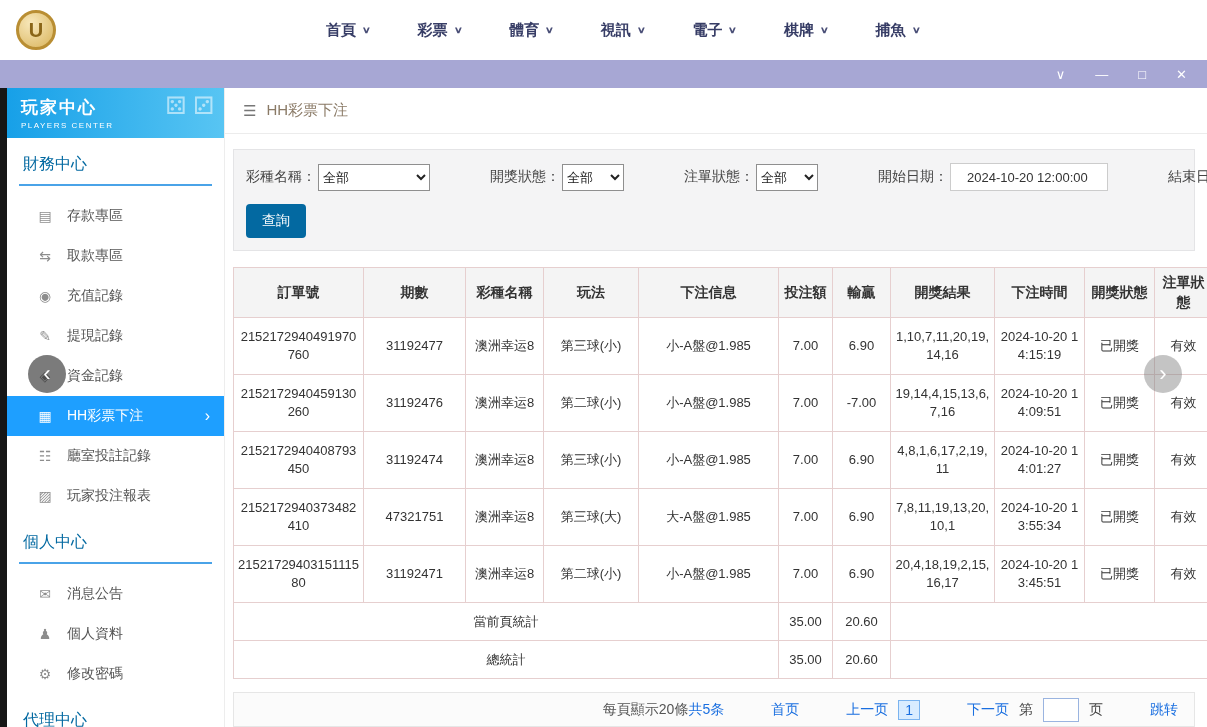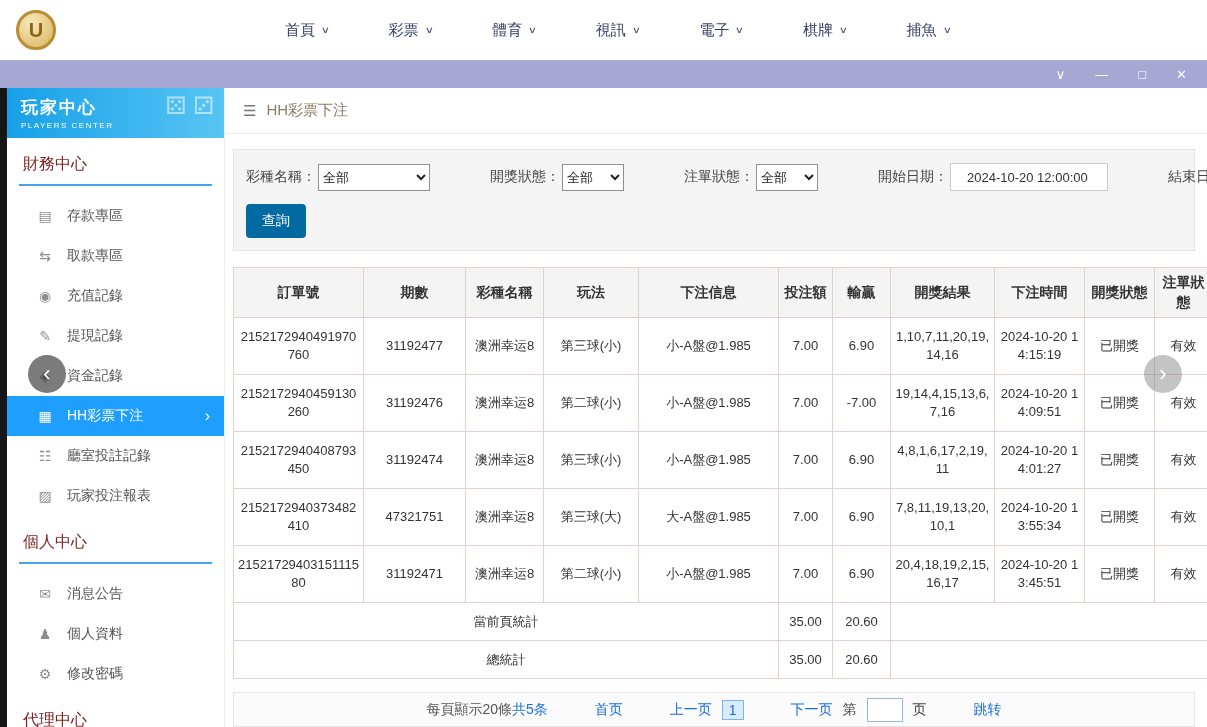--- a/index.html
+++ b/index.html
@@ -6,40 +6,40 @@
   html,body { width:1207px; height:727px; overflow:hidden; background:#fff; }
   .screen { position:relative; width:1207px; height:727px; }
 
   
   .top-nav { height:60px; display:flex; align-items:center; background:#fff; }
   .logo { display:flex; align-items:center; gap:10px; padding-left:16px; width:250px; cursor:pointer; }
   .logo-circle { width:40px; height:40px; border-radius:50%; border:3px solid #b98e33; color:#8a6517;
                  display:flex; align-items:center; justify-content:center; font-weight:bold; font-size:20px;
                  background:radial-gradient(circle at 35% 30%, #f8e8bb, #d9b45c); }
   .logo-text { font-size:23px; font-weight:bold; color:#c49b3c; letter-spacing:1px; text-shadow:0 1px 0 rgba(255,255,255,.6); }
-  .nav { display:flex; gap:60px; margin-left:35px; }
+  .nav { display:flex; gap:48px; margin-left:76px;font-weight:bold; }
   .nav-item { color:#373d66; font-size:15px; display:flex; gap:7px; align-items:center; cursor:pointer; white-space:nowrap; }
   .nav-chev { font-size:9px; color:#4a4f77; transform:scaleX(1.4); }
 
   
   .window-bar { height:28px; background:#a7a7d4; display:flex; justify-content:flex-end; align-items:center;
                 gap:30px; padding-right:20px; color:#fff; }
   .win-ctl { font-size:13px; cursor:pointer; line-height:1; }
 
   
   .content-row { display:flex; height:639px; background:#fff; position:relative; }
   .left-strip { width:7px; background:#161616; flex:0 0 7px; }
 
   
   .sidebar { width:218px; flex:0 0 218px; background:#fff; border-right:1px solid #ededed; overflow:hidden; }
   .sidebar-header { height:50px; background:linear-gradient(90deg,#17a0e8,#58c5f3); color:#fff; padding:8px 14px; position:relative; }
   .sidebar-title { font-size:17px; font-weight:bold; letter-spacing:2px; }
   .sidebar-sub { font-size:8px; letter-spacing:1.5px; margin-top:2px; }
   .sidebar-dice { position:absolute; right:10px; top:4px; font-size:24px; color:rgba(255,255,255,.55); }
-  .section-title { color:#7f1d1d; font-size:16px; margin:16px 12px 0 12px; padding:0 4px 9px 4px; border-bottom:2px solid #4aa3e8; }
+  .section-title { color:#0369a1; font-size:16px; margin:16px 12px 0 12px; padding:0 4px 9px 4px; border-bottom:2px solid #4aa3e8; }
   .menu { list-style:none; margin-top:10px; }
   .menu-item { height:40px; display:flex; align-items:center; gap:14px; padding-left:30px; color:#555;
                font-size:14px; cursor:pointer; position:relative; }
   .micon { width:16px; color:#8d8d8d; font-size:14px; text-align:center; flex:0 0 16px; }
   .menu-item.active { background:#1e9fff; color:#fff; }
   .menu-item.active .micon { color:#fff; }
   .active-arrow { position:absolute; right:14px; color:#fff; font-size:16px; }
 
   
   .main { flex:1; display:flex; flex-direction:column; background:#fff; overflow:hidden; }
@@ -60,21 +60,21 @@
   
   .table-wrap { margin:16px 12px 0 8px; }
   table { width:100%; border-collapse:collapse; table-layout:fixed; font-size:13px; color:#333; }
   th, td { border:1px solid #e6cfcf; text-align:center; padding:5px 4px; word-break:break-all; vertical-align:middle; line-height:1.4; }
   th { background:#f4f4f4; font-weight:bold; height:40px; font-size:14px; color:#333; }
   td { height:57px; }
   tr.summary td { height:38px; }
 
   
   .pagination-bar { margin:13px 12px 0 8px; border:1px solid #e6e6e6; background:#fbfbfb; height:52px;
-                    display:flex; align-items:center; justify-content:center; padding:0 16px; font-size:14px; color:#555; }
+                    display:flex; align-items:center; justify-content:flex-end; padding:0 16px; font-size:14px; color:#555; }
   .pg-right { display:flex; align-items:center; gap:10px; }
   .pg-total { color:#1a6fe0; }
   .pg-link { color:#1a6fe0; cursor:pointer;margin-left:37px; }
   .pg-current { background:#d9ecff; border:1px solid #7ab3ef; color:#1a6fe0; padding:1px 6px; cursor:default; }
   .pg-label { color:#444; }
   .pg-input { width:36px; height:24px; border:1px solid #9ab4e0; background:#fff; }
 
   
   .carousel { position:absolute; width:38px; height:38px; border-radius:50%; border:none; color:#fff;
               font-size:22px; display:flex; align-items:center; justify-content:center; cursor:pointer; z-index:5; }

